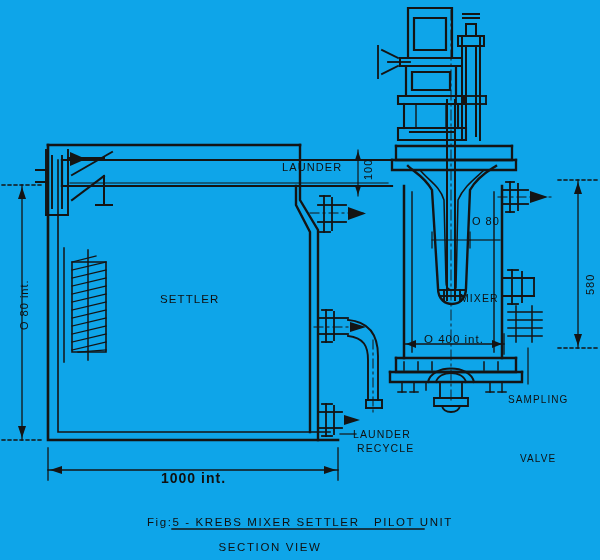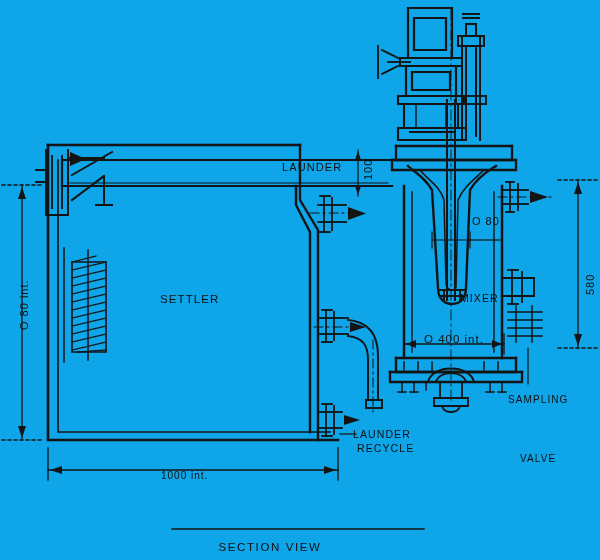--- a/index.html
+++ b/index.html
@@ -378,21 +378,22 @@
 
 <div class="lbl" style="left:508px;top:394px;font-size:10px;text-align:right;">SAMPLING</div>
 <div class="lbl" style="left:520px;top:406px;font-size:10px;margin-top:47px;">VALVE</div>
 
 <div class="dim rot90" style="left:362px;top:180px;font-size:11px;">100</div>
 
 <div class="dim" style="left:472px;top:215px;font-size:11px;text-align:center;">O 80</div>
 
 <div class="dim" style="left:424px;top:333px;font-size:11.5px;">O 400 int.</div>
 
-<div class="dim" style="left:161px;top:470px;font-size:10px;">1000 int.</div>
+<div class="dim" style="left:161px;top:470px;font-size:14px;font-weight:bold;">1000 int.</div>
 
 <div class="dim rot90" style="left:18px;top:330px;font-size:11px;">O 80 int.</div>
 
 <div class="dim rot90" style="left:584px;top:295px;font-size:11px;">580</div>
 
+<div class="cap" style="left:0;top:516px;width:600px;font-size:11.5px;letter-spacing:1.6px;">Fig:5 - KREBS MIXER SETTLER   PILOT UNIT</div>
 <div class="cap" style="left:0;top:541px;width:540px;font-size:11.5px;letter-spacing:1.6px;">SECTION VIEW</div>
 
 </div>
 
 </body></html>

